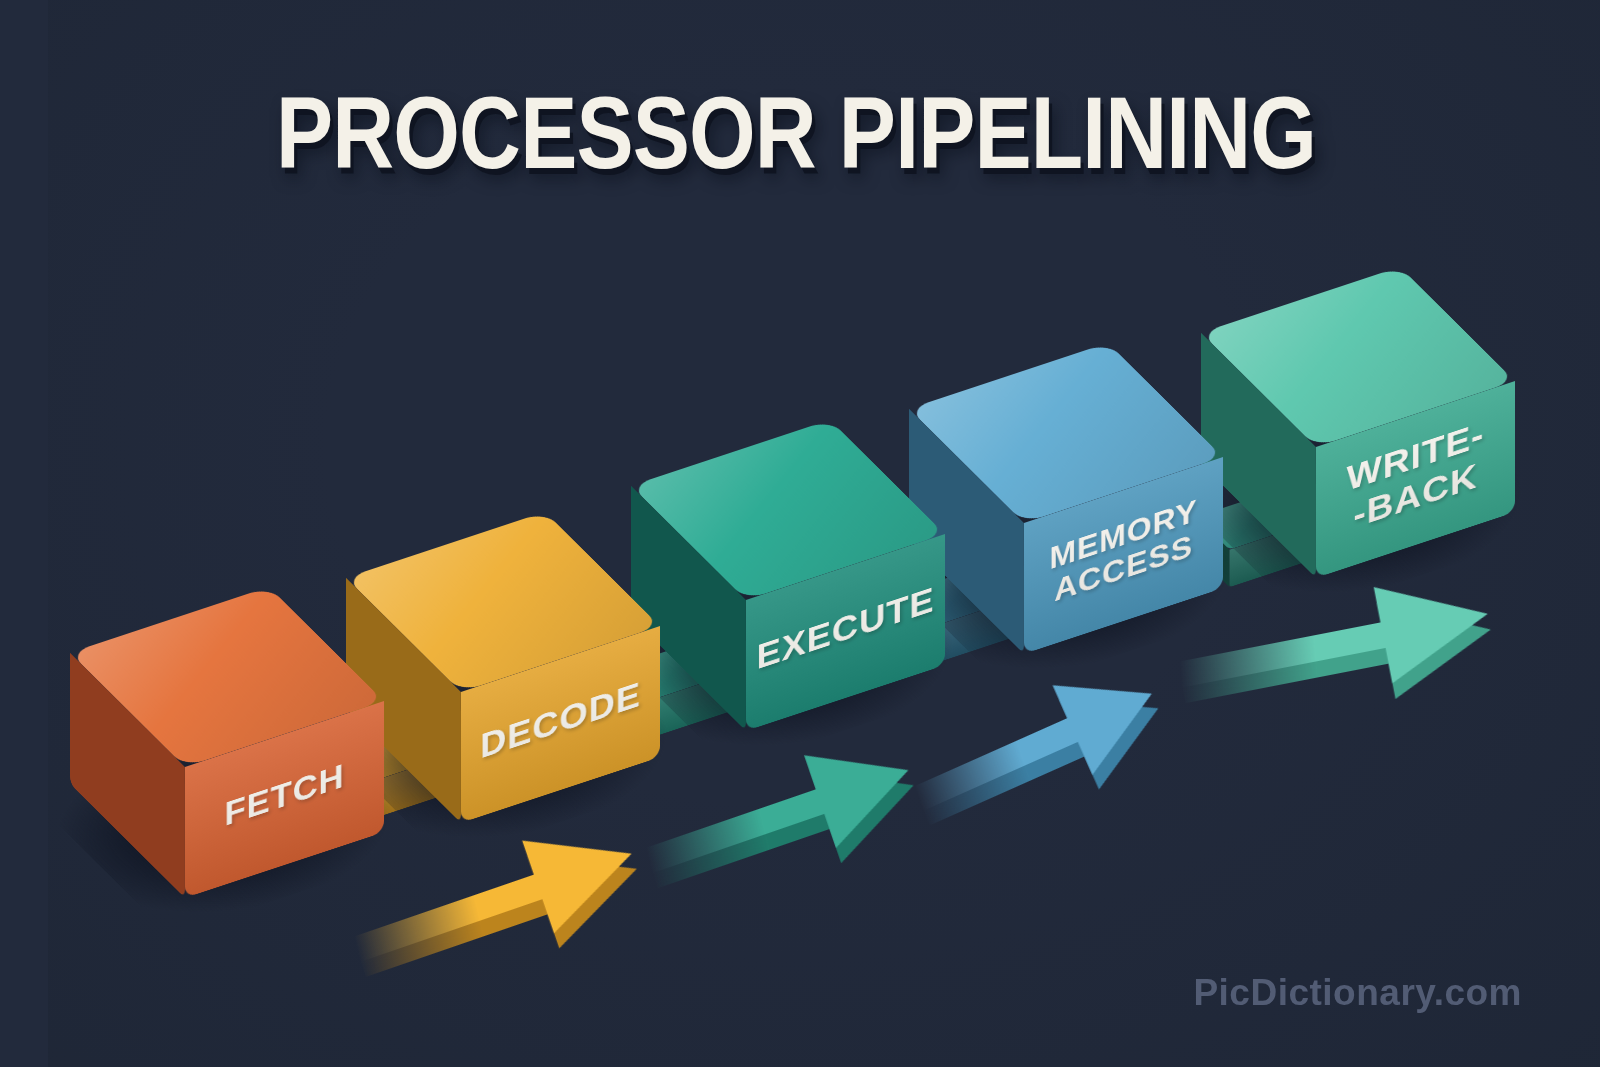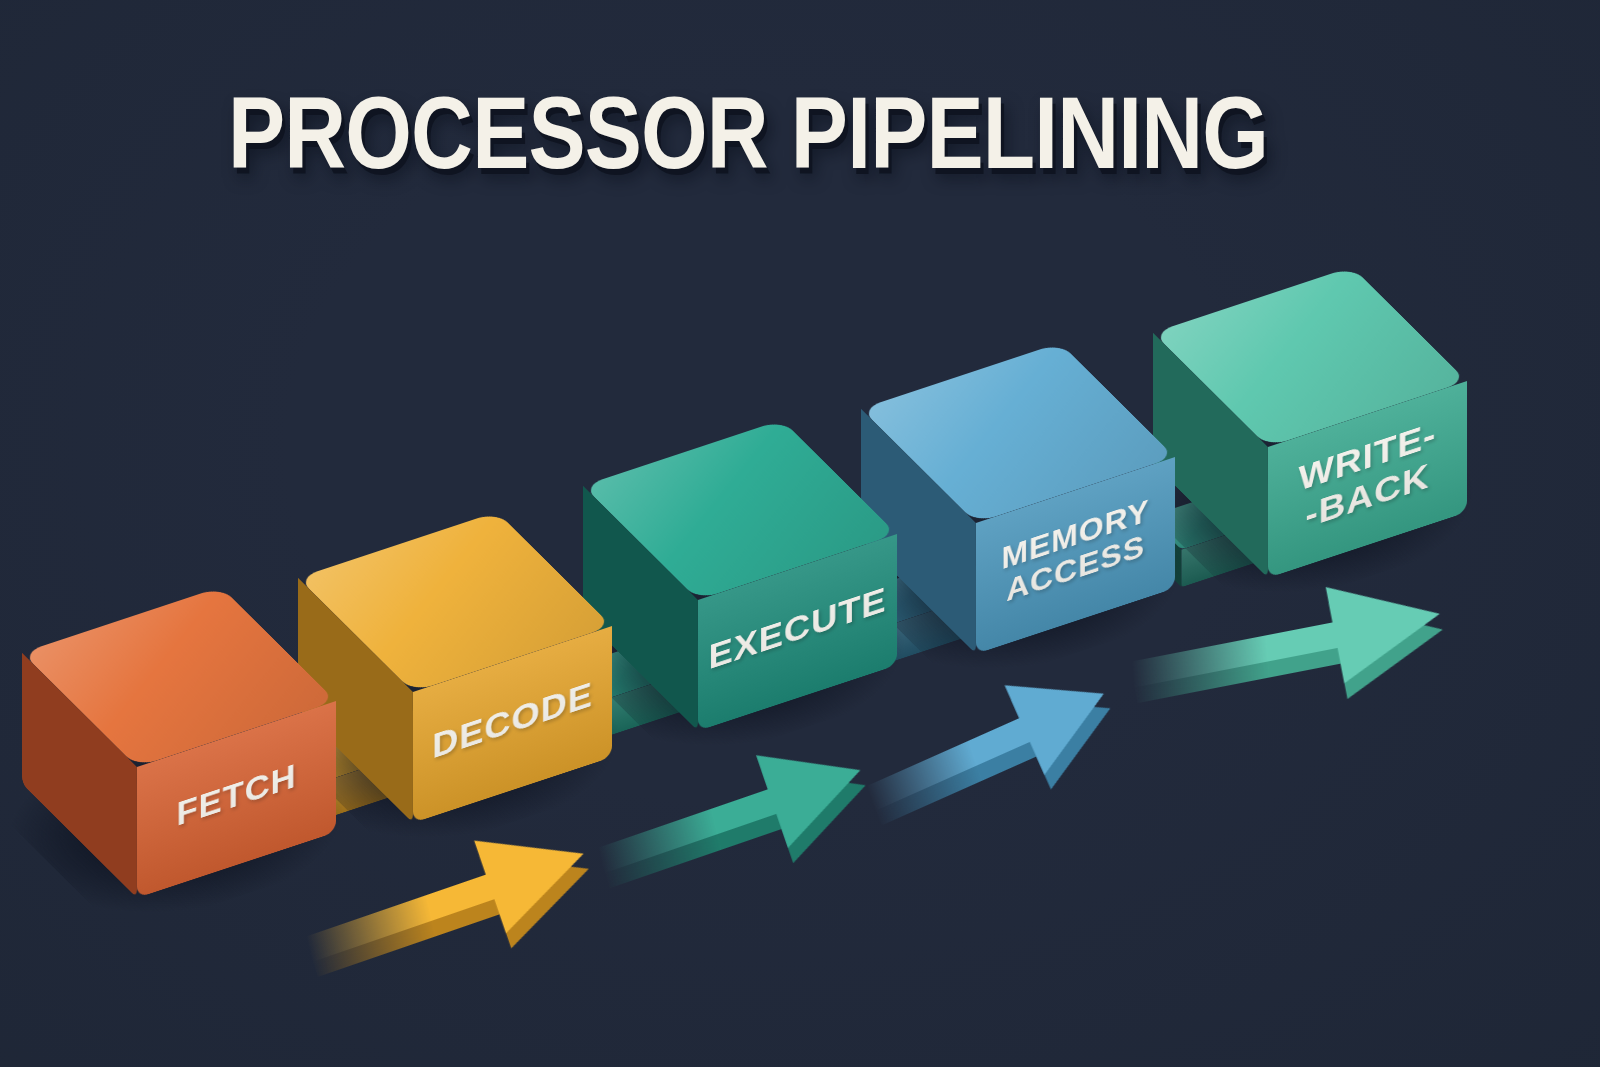--- a/index.html
+++ b/index.html
@@ -4,20 +4,21 @@
 <style>
   html,body{margin:0;padding:0;}
   body{
     width:1600px;height:1067px;overflow:hidden;position:relative;
     font-family:"Liberation Sans","DejaVu Sans",sans-serif;
     background:#222A3C;
   }
   .scene{
     position:absolute;inset:0;
     background:radial-gradient(ellipse at 48% 42%, #27304400 40%, #1d2534 130%);
+    margin-left:48px;
   }
   
   .title{
     position:absolute;top:82px;left:-52px;width:1600px;margin:0;
     text-align:center;font-weight:700;font-size:102px;line-height:1;
     letter-spacing:-1px;transform:scaleX(.84);
     text-shadow:4px 6px 0 rgba(15,20,33,.95), 7px 10px 16px rgba(8,12,24,.55);
     white-space:nowrap;
   }
   
@@ -194,13 +195,14 @@
       <polygon points="2,50 213,50 213,14 322,62 213,112 213,76 2,76" style="fill: rgb(96, 171, 210);"></polygon>
     </svg>
   </div>
   <div class="arrow" style="left:1126px;top:580px;transform:rotate(-11deg) scaleX(.98);">
     <svg viewBox="0 0 340 150">
       <polygon points="2,66 213,66 213,30 322,78 213,128 213,92 2,92" style="fill: rgb(65, 162, 139);"></polygon>
       <polygon points="2,50 213,50 213,14 322,62 213,112 213,76 2,76" style="fill: rgb(102, 204, 180);"></polygon>
     </svg>
   </div>
 
+  <div class="watermark" style="color: rgb(87, 97, 122);">PicDictionary.com</div>
 </div>
 
 </body></html>

